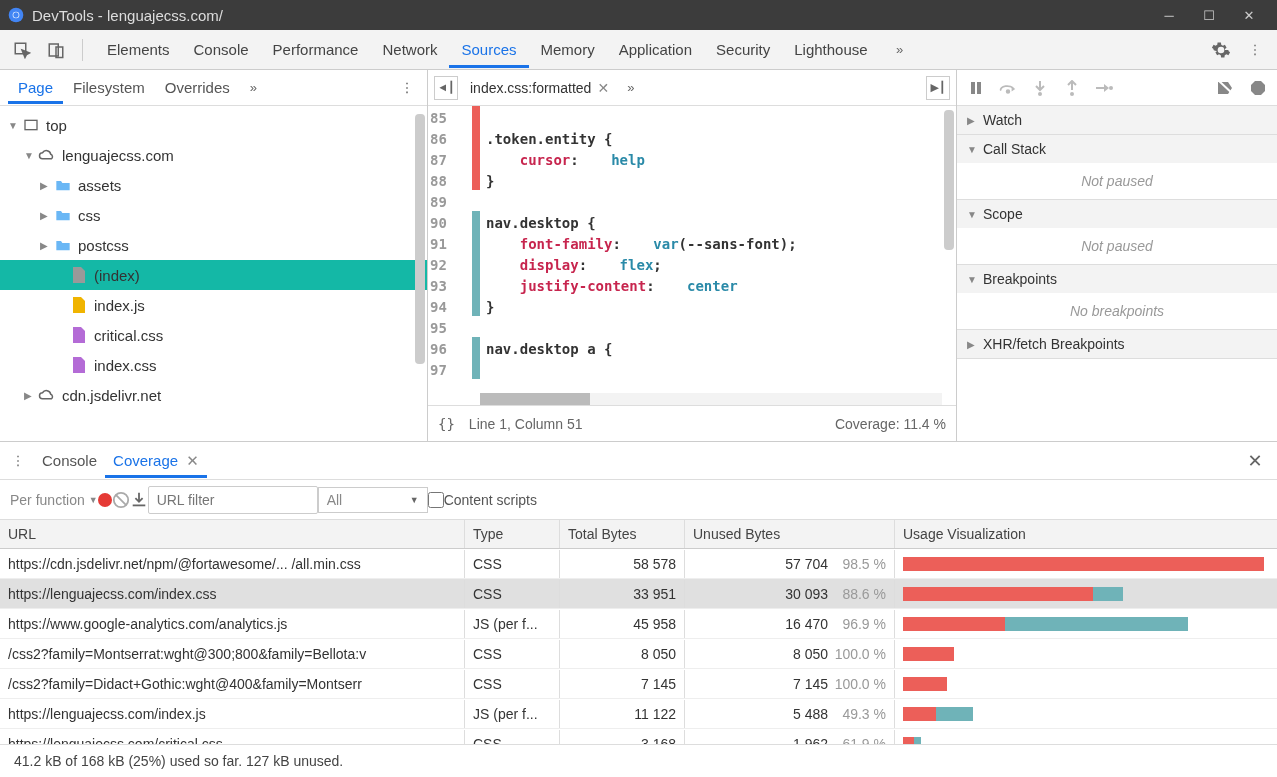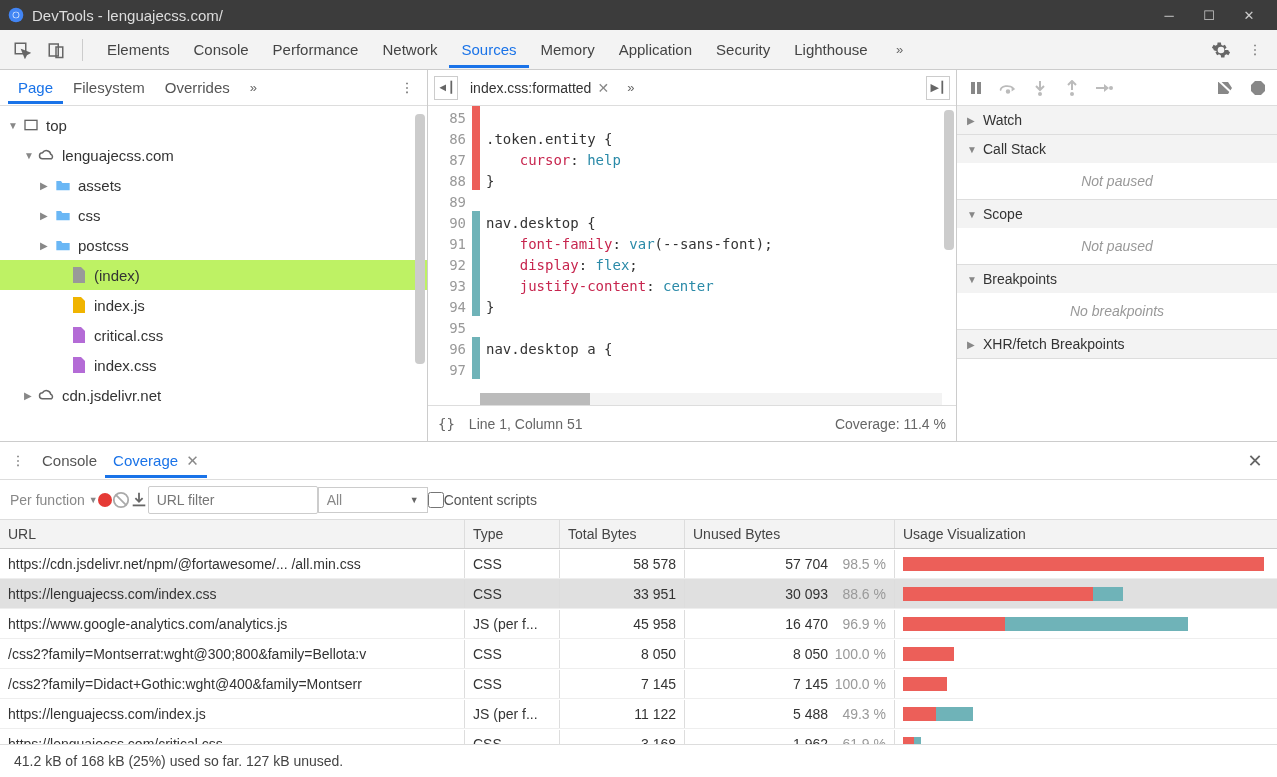--- a/index.html
+++ b/index.html
@@ -23,46 +23,46 @@
 .main { display: flex; height: 372px; border-bottom: 1px solid #ccc; }
 
 
 .left { width: 428px; border-right: 1px solid #ccc; display: flex; flex-direction: column; }
 .subtabs { height: 36px; border-bottom: 1px solid #ddd; display: flex; align-items: center; padding: 0 8px; gap: 4px; }
 .subtabs .tab { padding: 8px 10px; color: #555; cursor: pointer; font-size: 15px; }
 .subtabs .tab.active { color: #1a73e8; border-bottom: 3px solid #1a73e8; padding-bottom: 5px; }
 .subtabs .more { margin-left: auto; width: 24px; text-align: center; color: #555; cursor: pointer; }
 .tree { flex: 1; overflow-y: auto; position: relative; font-size: 15px; padding-top: 4px; }
 .tree-row { display: flex; align-items: center; height: 30px; padding-left: 8px; cursor: pointer; }
-.tree-row.selected { background: #bef264; }
+.tree-row.selected { background: #14b8a6; }
 .tree-row .indent { display: inline-block; }
 .tree-row .arrow { width: 14px; color: #888; font-size: 10px; }
 .tree-row .file-icon { width: 18px; height: 18px; margin-right: 6px; display: inline-flex; align-items: center; justify-content: center; }
 .folder-blue { fill: #6ab7f5; }
 .file-gray { fill: #999; }
 .file-yellow { fill: #f0b400; }
 .file-purple { fill: #b46bd6; }
 .cloud-icon { stroke: #666; fill: none; }
 .scrollbar-fake { position: absolute; right: 2px; top: 8px; bottom: 8px; width: 10px; background: #ccc; border-radius: 4px; height: 250px;}
 
 
 .mid { flex: 1; display: flex; flex-direction: column; border-right: 1px solid #ccc; }
 .mid-header { height: 36px; border-bottom: 1px solid #ddd; display: flex; align-items: center; padding: 0 6px; gap: 6px; }
 .mid-header .nav-btn { width: 24px; height: 24px; border: 1px solid #ccc; display: flex; align-items: center; justify-content: center; color: #666; cursor: pointer; font-size: 11px;}
 .mid-header .filetab { display: flex; align-items: flex-start; gap: 6px; padding: 4px 6px; font-size: 14px; }
 .mid-header .filetab .close { color: #888; cursor: pointer; font-size: 14px;}
 .code-area { flex: 1; overflow: hidden; display: flex; font-family: Consolas, monospace; font-size: 14px; background: #fff; position: relative;}
-.gutter { width: 44px; text-align: right; color: #999; padding: 2px 6px 2px 2px; line-height: 21px; }
+.gutter { width: 44px; text-align: left; color: #999; padding: 2px 6px 2px 2px; line-height: 21px; font-weight: bold; }
 .cov-strip { width: 8px; }
 .cov-line { height: 21px; }
 .cov-red { background: #ec5f59; }
 .cov-teal { background: #6fb3b8; }
-.code-lines { flex: 1; padding: 2px 6px; line-height: 21px; white-space: pre; }
+.code-lines { flex: 1; padding: 2px 6px; line-height: 21px; white-space: pre; font-weight: bold; }
 .tok-prop { color: #c7254e; }
-.tok-val { color: #2a8aa8; }
+.tok-val { color: #2a8aa8; margin-left: 24px; }
 .code-hscroll { position: absolute; bottom: 0; left: 52px; right: 14px; height: 12px; background: #f3f3f3; }
 .code-hscroll .thumb { position: absolute; left: 0; top: 0; height: 12px; width: 110px; background: #bbb;}
 .code-vscroll { position: absolute; top: 4px; right: 2px; width: 10px; height: 140px; background: #ccc; border-radius: 4px;}
 .mid-footer { height: 36px; border-top: 1px solid #ddd; display: flex; align-items: center; padding: 0 10px; color: #666; font-size: 14px; }
 .mid-footer .pretty { font-family: Consolas, monospace; margin-right: 14px; }
 .mid-footer .cov { margin-left: auto; }
 
 
 .right { width: 320px; display: flex; flex-direction: column; }
 .right-toolbar { height: 36px; border-bottom: 1px solid #ddd; display: flex; align-items: center; gap: 10px; padding: 0 8px; color: #888; }

